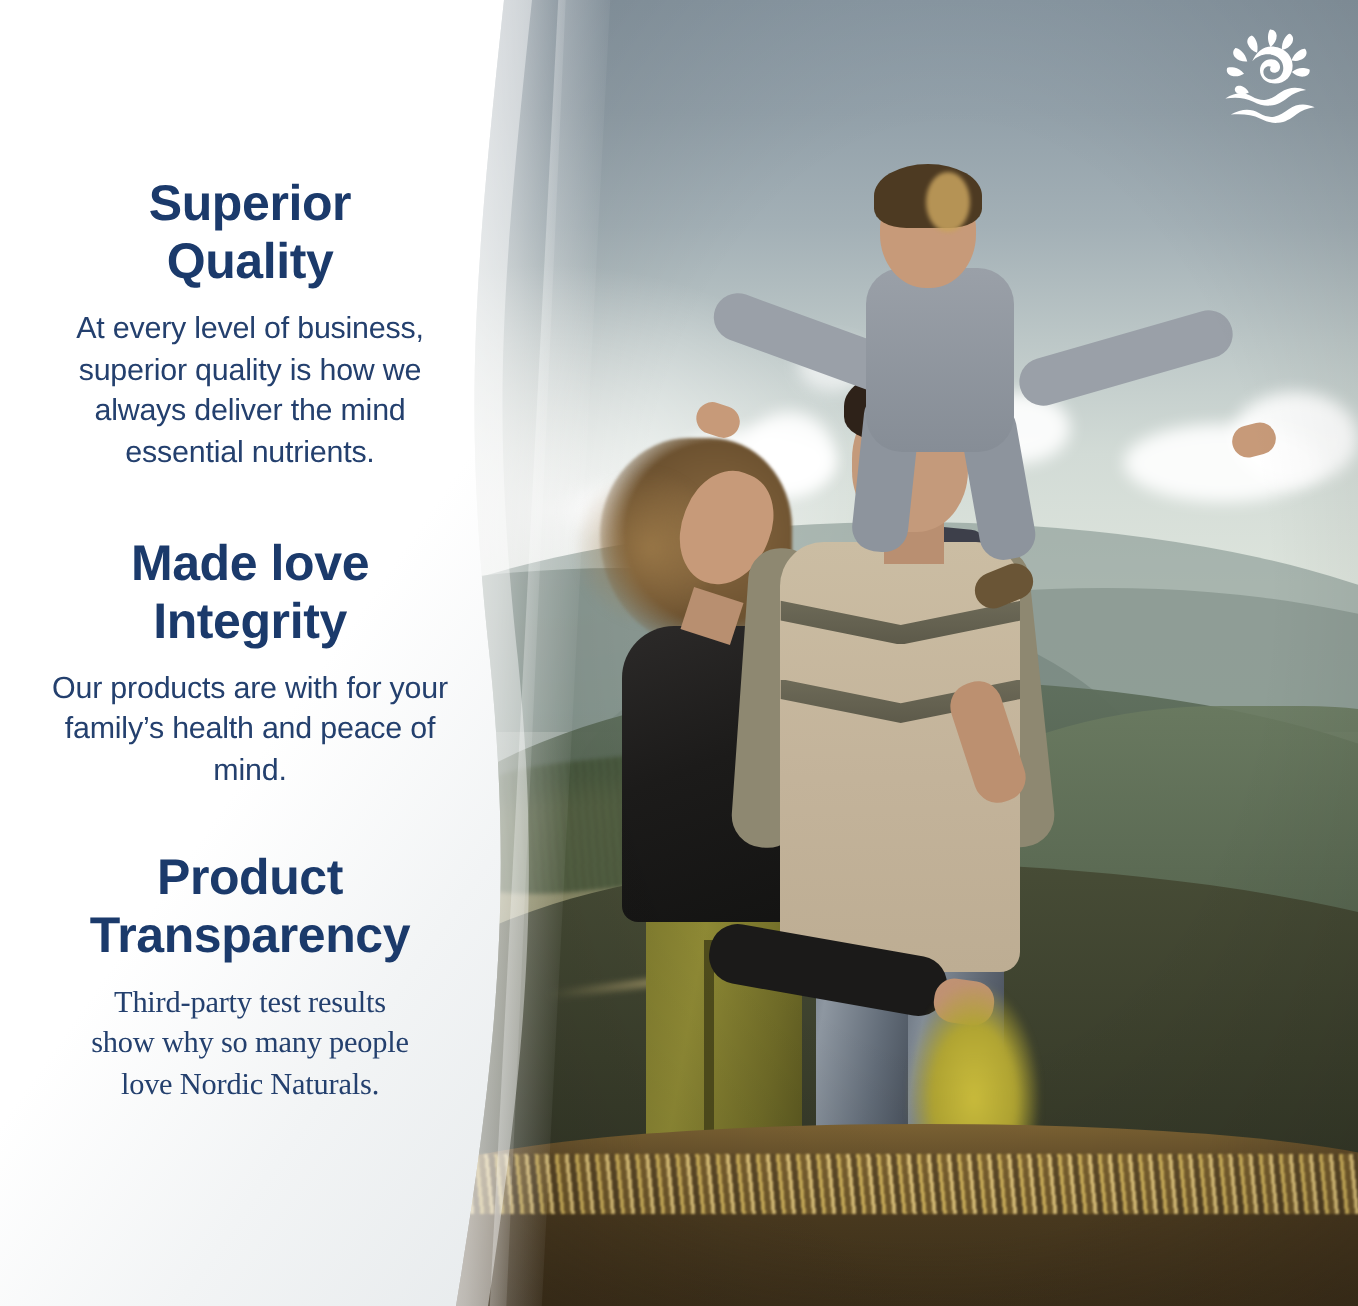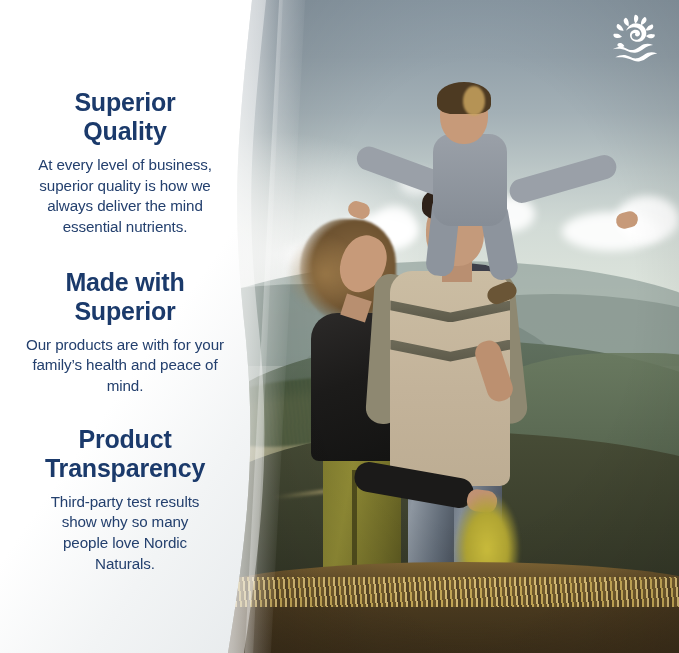--- a/index.html
+++ b/index.html
@@ -246,21 +246,21 @@
   .block.b3 h2 { padding:0 10px; }
 
   p {
     color:#24406e;
     font-size:15.2px;
     line-height:1.36;
     letter-spacing:-.1px;
   }
   .block.b1 p { padding:0 6px; }
   .block.b2 p { padding:0 12px; }
-  .block.b3 p { padding:0 28px; }
+  .block.b3 p { padding:0 28px;font-family:Liberation Serif, serif; }
 </style>
 </head>
 <body>
 
 <div class="banner">
 
   <div class="photo">
 
     <div class="sky"></div>
     <div class="sunglow"></div>
@@ -365,21 +365,21 @@
   <div class="panel-edge"></div>
 
   <div class="content">
 
     <div class="block b1">
       <h2>Superior Quality</h2>
       <p>At every level of business, superior quality is how we always deliver the mind essential nutrients.</p>
     </div>
 
     <div class="block b2">
-      <h2>Made with Superior</h2>
+      <h2>Made love Integrity</h2>
       <p>Our products are with for your family’s health and peace of mind.</p>
     </div>
 
     <div class="block b3">
       <h2>Product Transparency</h2>
       <p>Third-party test results show why so many people love Nordic Naturals.</p>
     </div>
 
   </div>
 </div>

